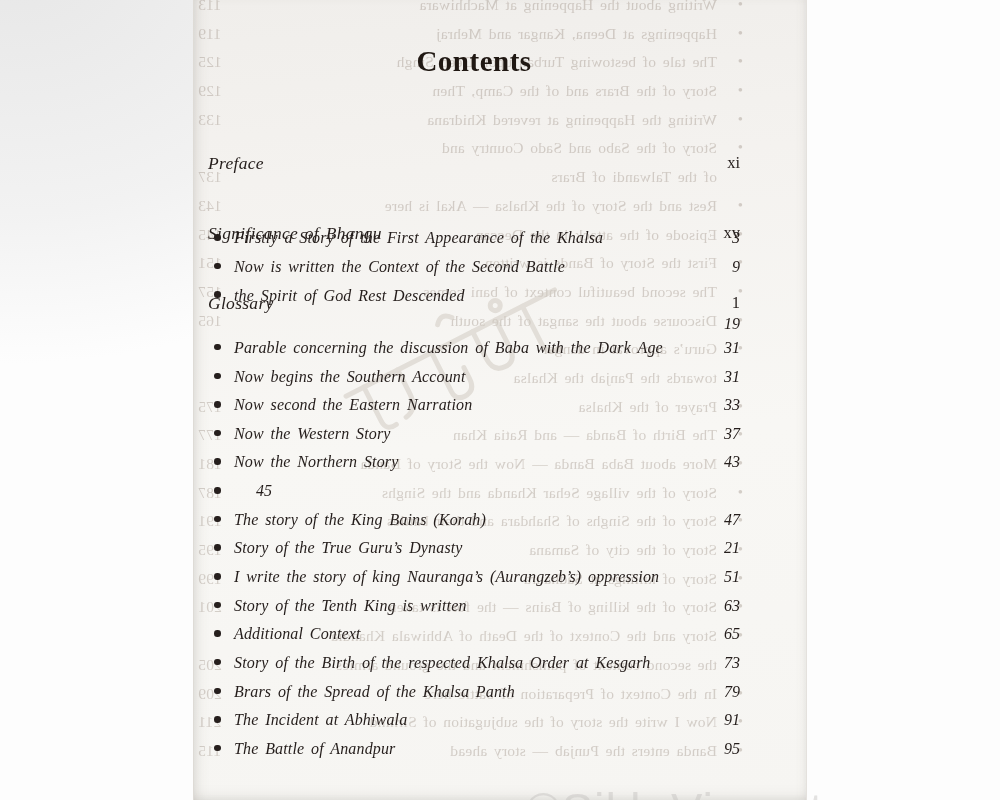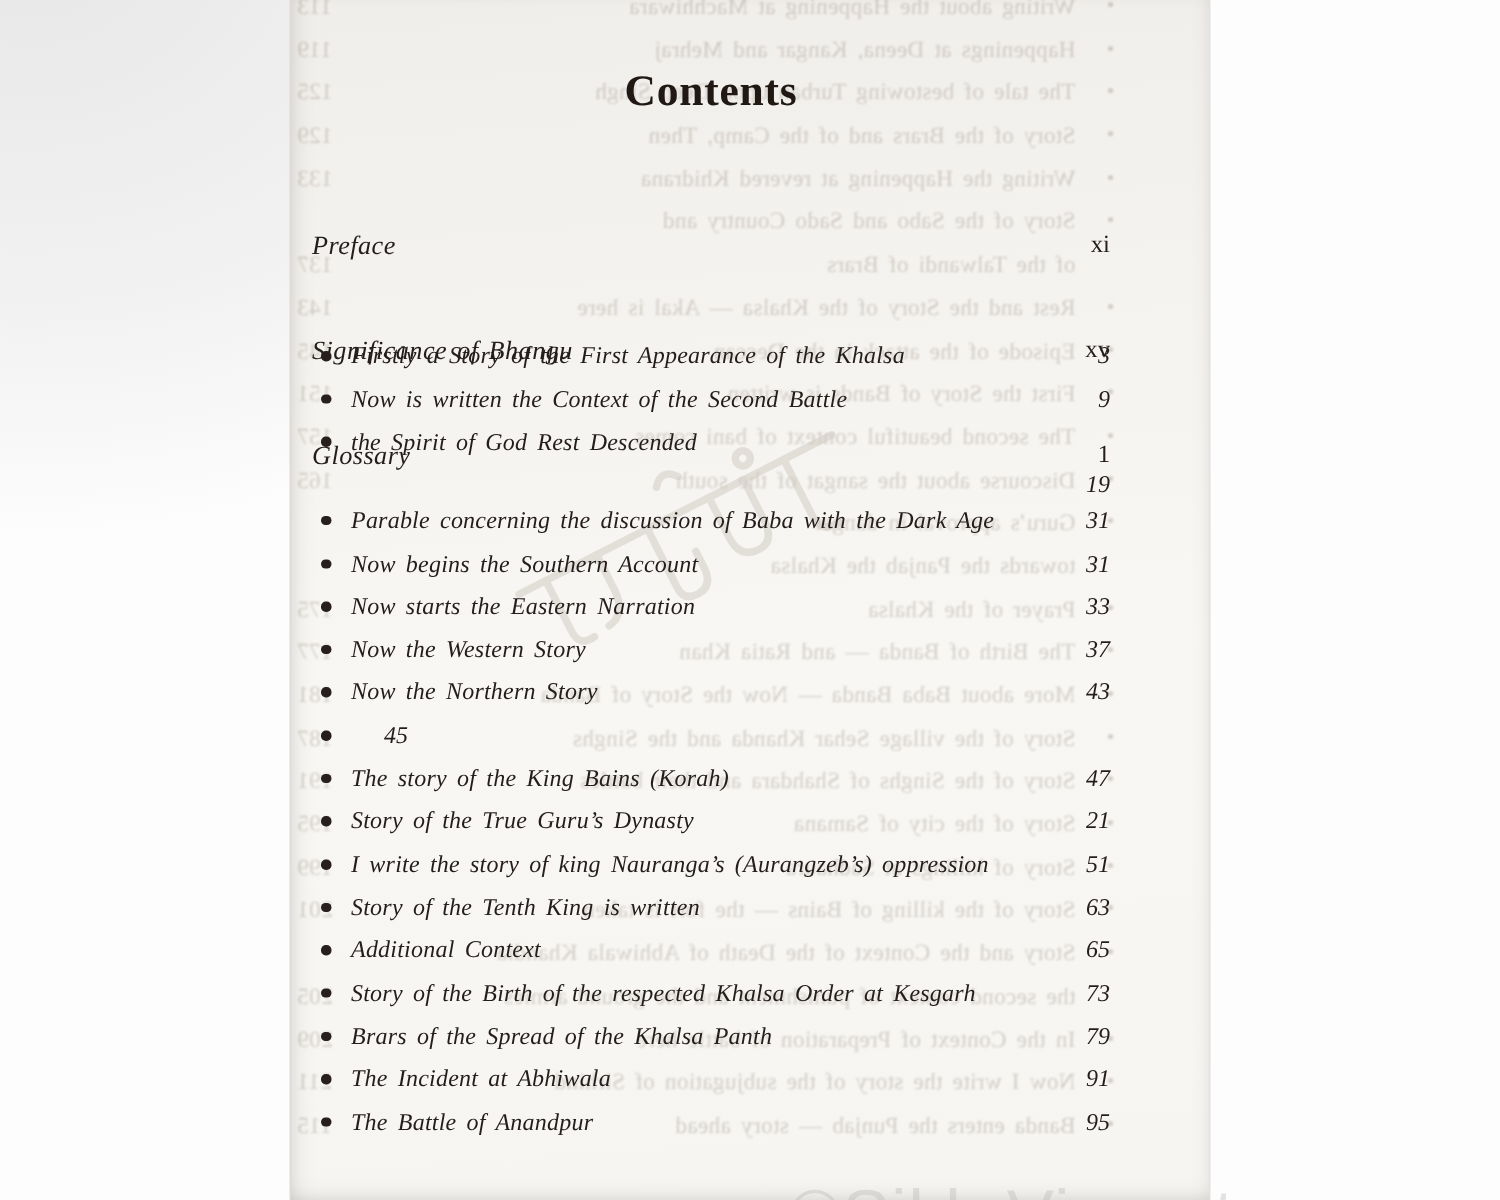--- a/index.html
+++ b/index.html
@@ -276,21 +276,21 @@
       <span class="bullet">
           <span class="dot"></span>
         </span>
       <span class="t">Now begins the Southern Account</span>
       <span class="num">31</span>
     </div>
     <div class="row">
       <span class="bullet">
           <span class="dot"></span>
         </span>
-      <span class="t">Now starts the Eastern Narration</span>
+      <span class="t">Now second the Eastern Narration</span>
       <span class="num">33</span>
     </div>
     <div class="row">
       <span class="bullet">
           <span class="dot"></span>
         </span>
       <span class="t">Now the Western Story</span>
       <span class="num">37</span>
     </div>
     <div class="row">

